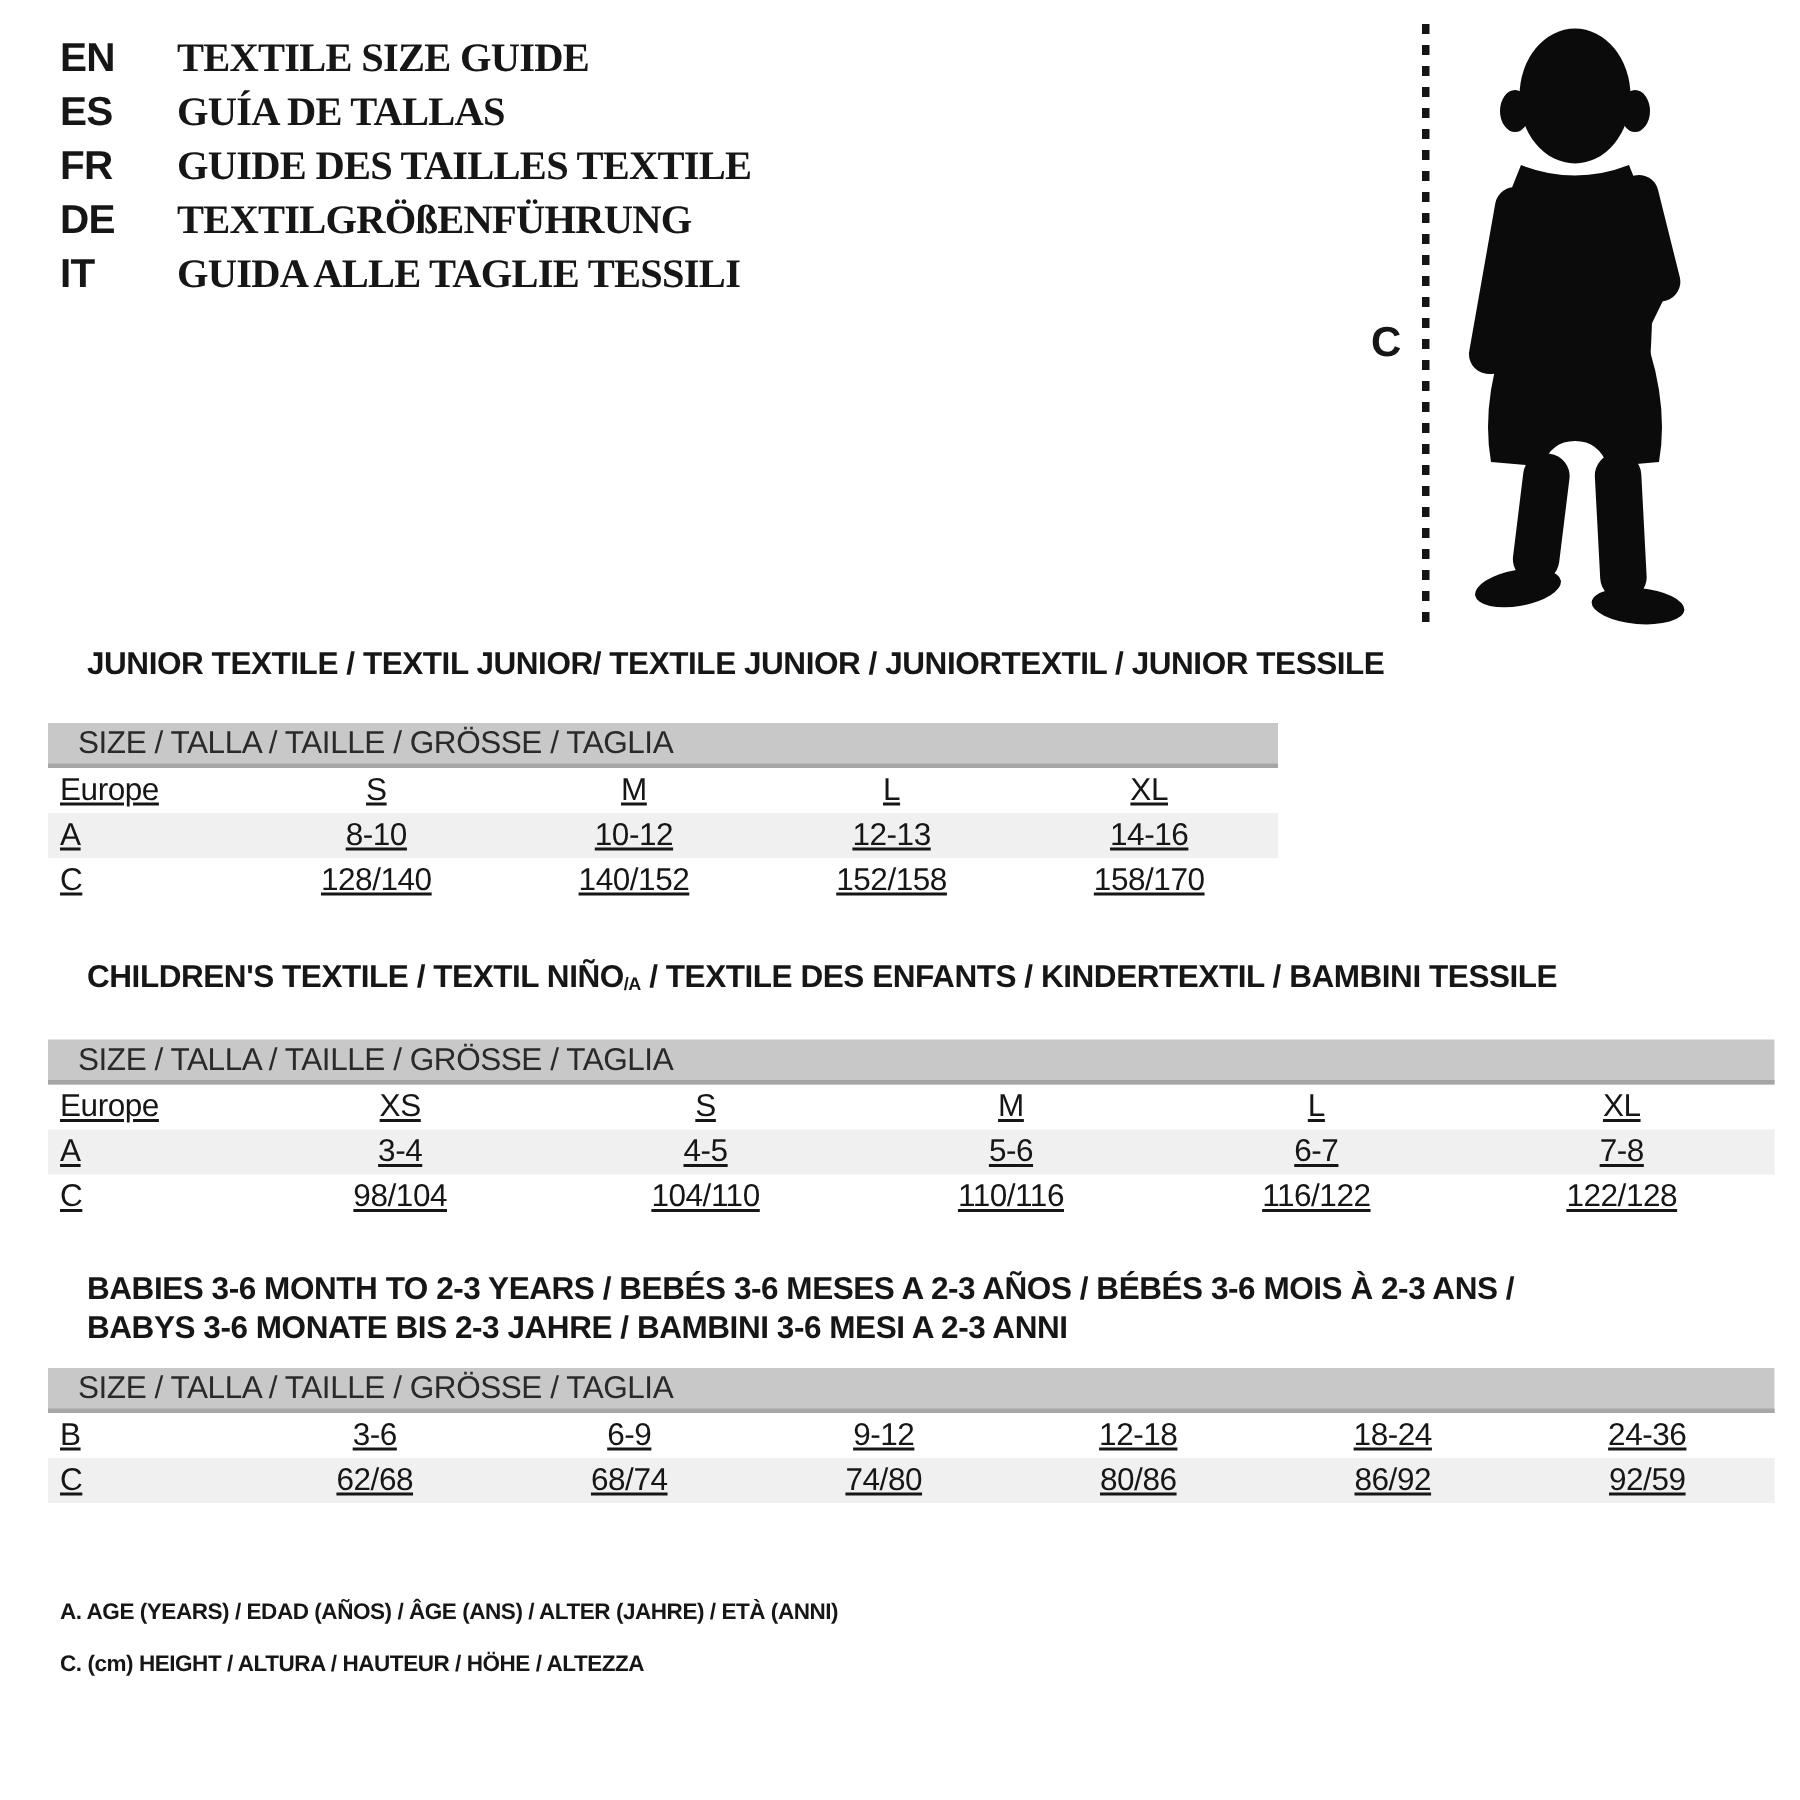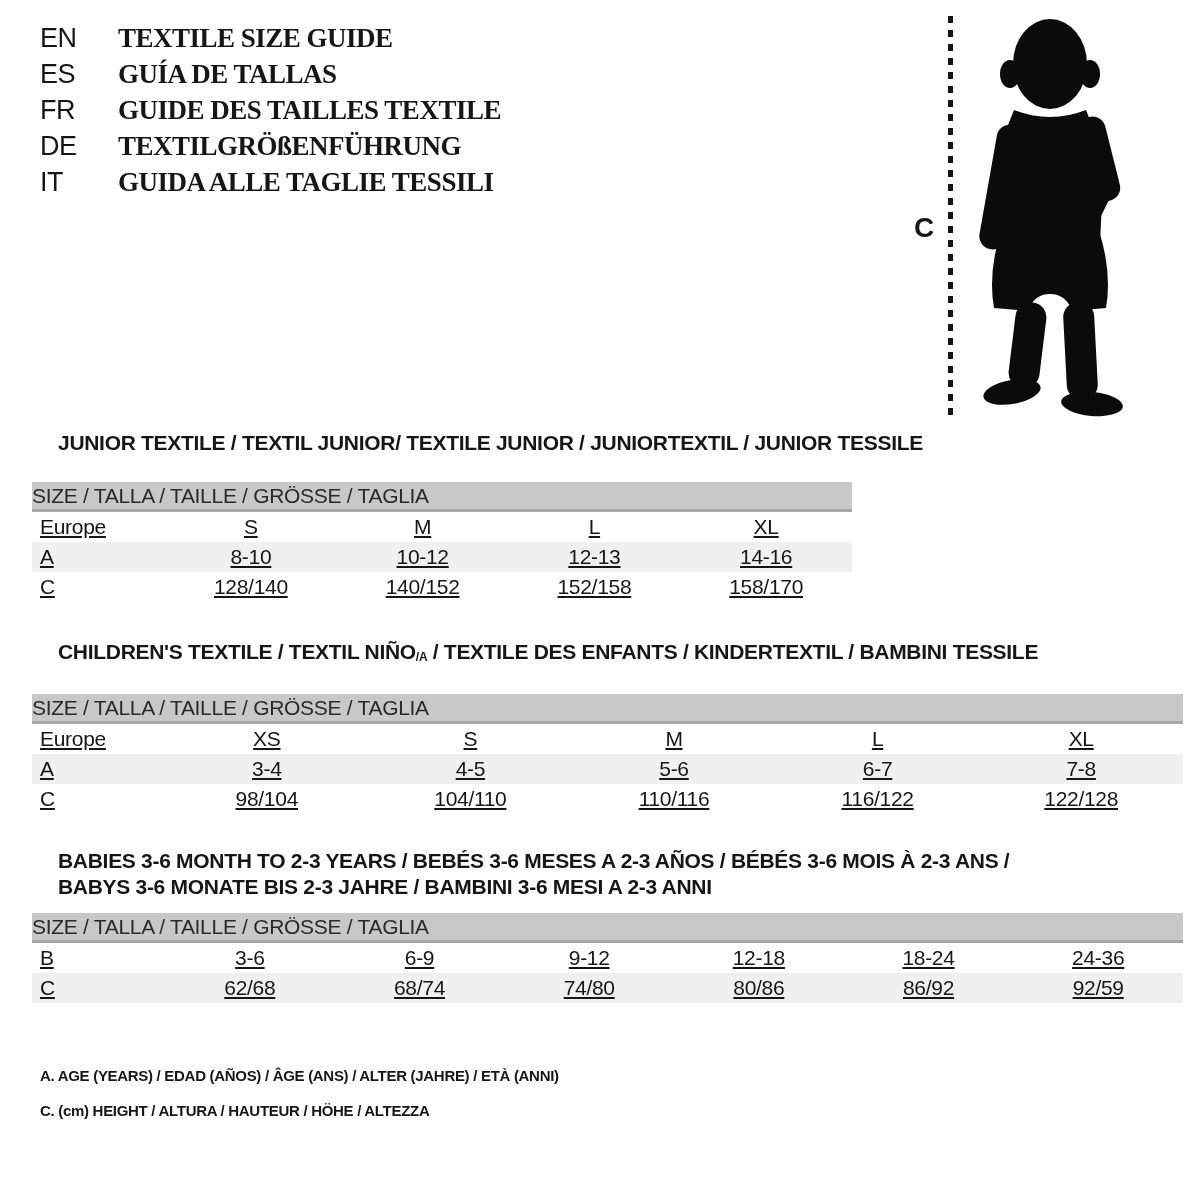--- a/index.html
+++ b/index.html
@@ -8,21 +8,21 @@
     color:var(--ink,#161616);
     font-family:"Liberation Sans",sans-serif;
     font-stretch:condensed;
     -webkit-font-smoothing:antialiased;
     overflow:hidden;
   }
   
   .top{position:relative;height:420px;}
   .langs{position:absolute;left:40px;top:20px;}
   .lang-row{display:flex;line-height:36px;}
-  .lang-code{width:78px;font-weight:normal;font-size:27px;letter-spacing:-0.5px;}
+  .lang-code{width:78px;font-weight:bold;font-size:27px;letter-spacing:-0.5px;}
   .lang-label{font-weight:bold;font-size:27px;letter-spacing:-0.5px;white-space:nowrap;font-family:Liberation Serif, serif;}
   .measure-line{
     position:absolute;left:948px;top:16px;height:400px;width:5px;
     background:repeating-linear-gradient(to bottom,#151515 0 7px,transparent 7px 14px);
   }
   .c-label{position:absolute;left:914px;top:212px;font-size:28px;font-weight:bold;}
   .silhouette{position:absolute;left:962px;top:12px;}
   
   main{margin-left:32px;width:1151px;}
   .sec-heading{
@@ -30,21 +30,21 @@
     letter-spacing:-0.3px;line-height:26px;white-space:nowrap;
   }
   .h-junior{margin-top:10px;margin-bottom:26px;}
   .h-children{margin-top:37px;margin-bottom:26px;}
   .h-babies{margin-top:34px;margin-bottom:13px;}
   .sub-part{font-size:12px;vertical-align:baseline;position:relative;top:2px;font-weight:bold;}
   .stable{width:1151px;}
   .stable.narrow{width:820px;}
   .band{
     height:27px;background:var(--band,#c8c8c8);border-bottom:3px solid #a6a6a6;
-    font-size:21px;line-height:27px;padding-left:0;color:#2a2a2a;
+    font-size:21px;line-height:27px;padding-left:20px;color:#2a2a2a;
     letter-spacing:-0.3px;
   }
   .trow{display:flex;height:30px;align-items:center;font-size:21px;letter-spacing:-0.3px;}
   .trow:nth-child(even){background:var(--stripe,#f0f0f0);}
   .cell{flex:1;text-align:center;text-decoration:underline;}
   .cell.label{flex:0 0 125px;text-align:left;padding-left:8px;}
   
   .legend{margin:55px 0 0 8px;}
   .legend-line{font-size:15px;font-weight:bold;line-height:35px;letter-spacing:-0.3px;white-space:nowrap;}
 </style>

